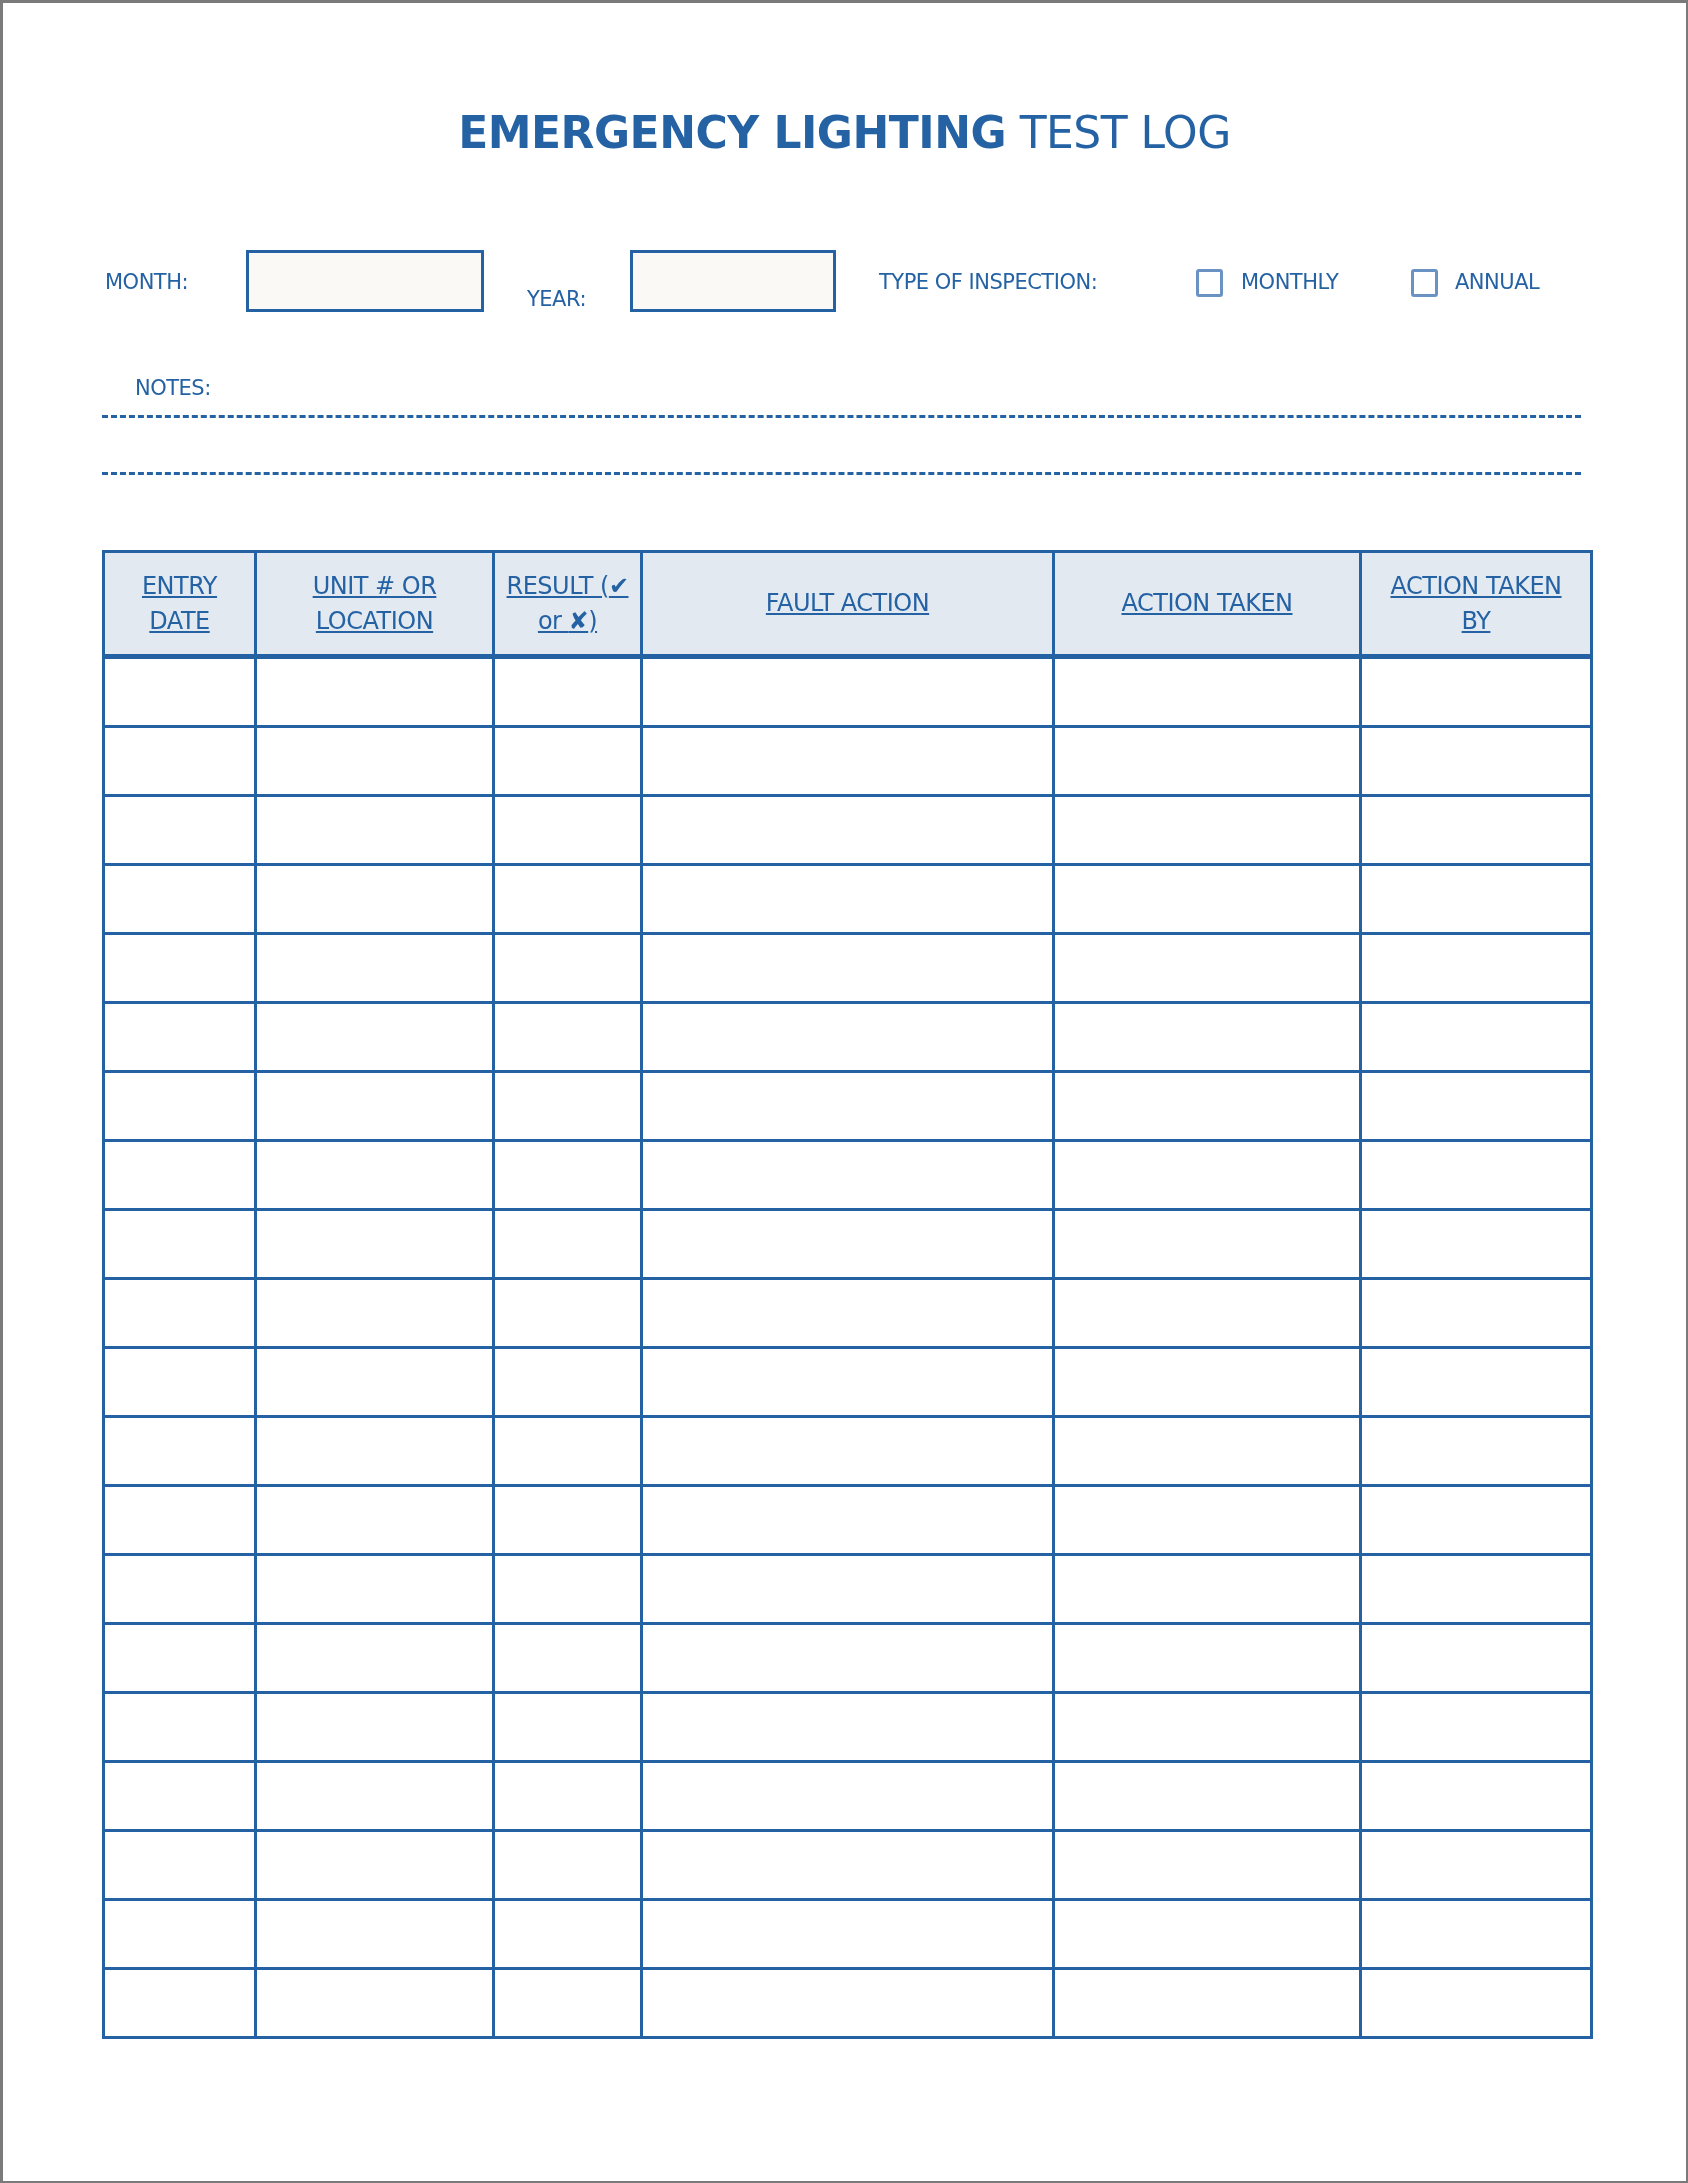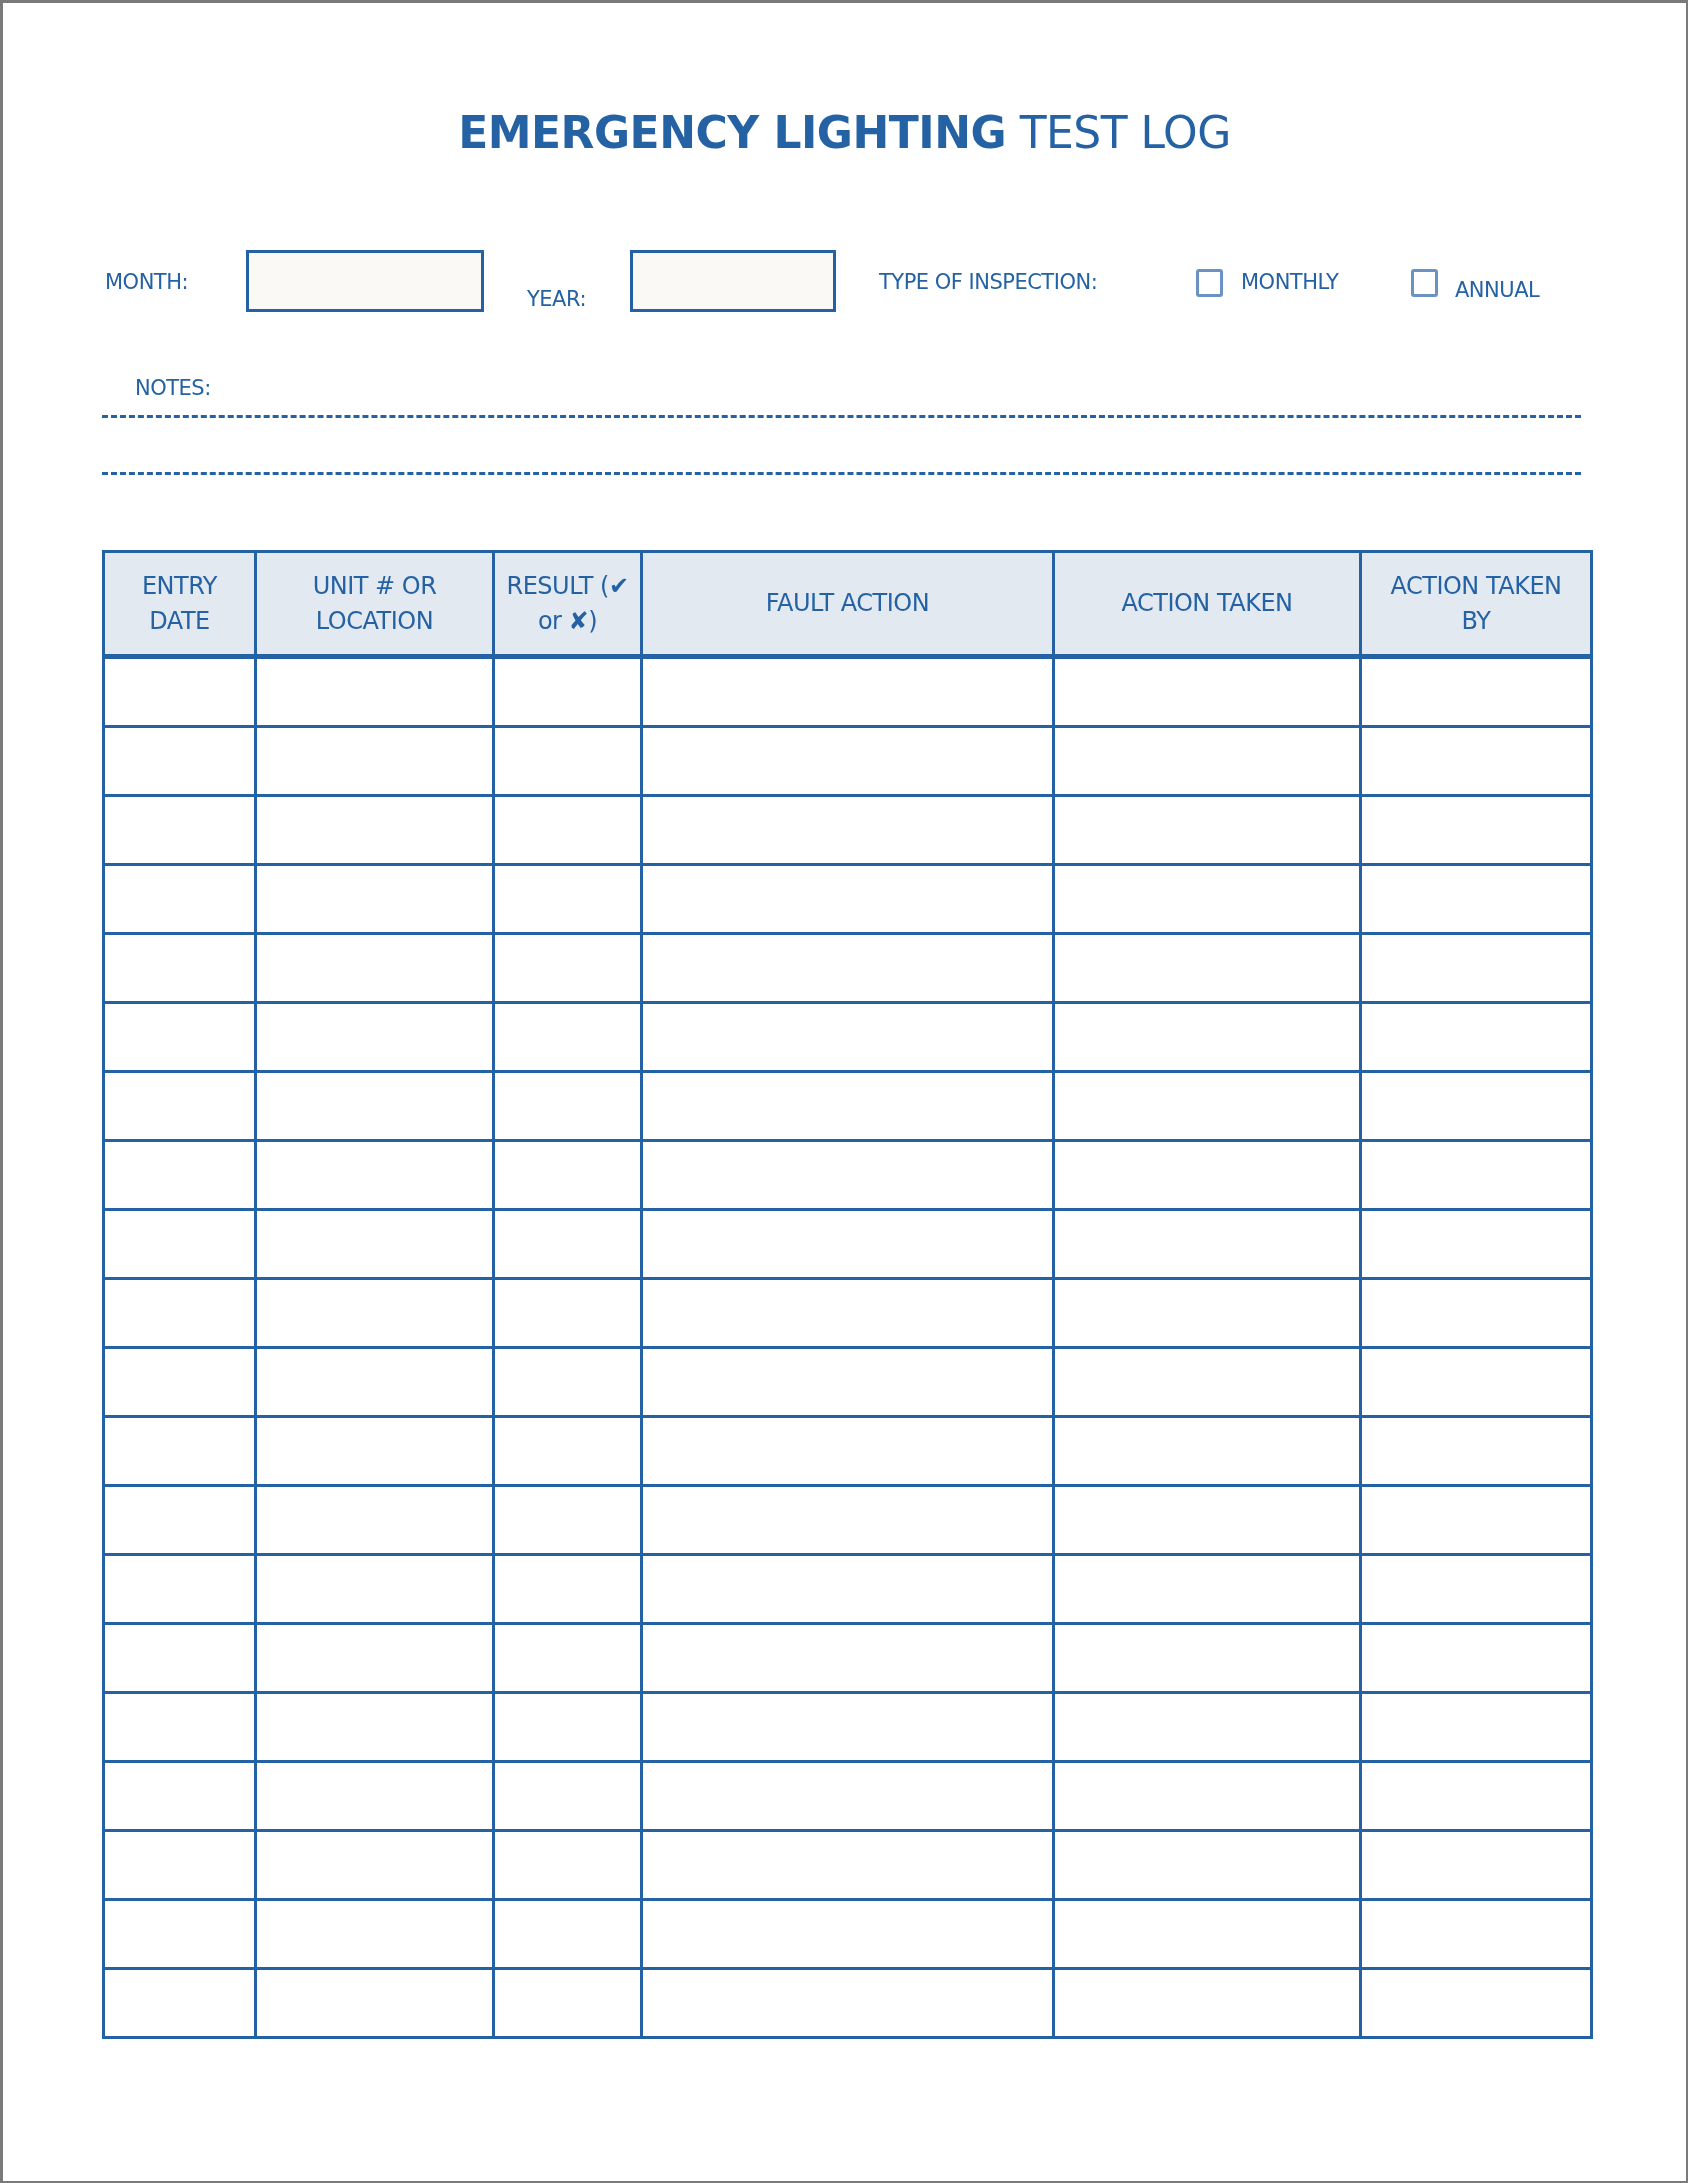--- a/index.html
+++ b/index.html
@@ -51,20 +51,21 @@
       position: absolute;
       left: 102px; width: 1479px; height: 0;
       border-top: 3px dashed #2462A4;
     }
     table.log {
       position: absolute;
       left: 102px; top: 550px;
       width: 1487px;
       border-collapse: collapse;
       table-layout: fixed;
+      text-decoration: underline;
     }
     table.log th, table.log td {
       border: 3px solid #2462A4;
       padding: 0;
     }
     table.log th {
       background: #E2E9F1;
       height: 101px;
       font-weight: normal;
       font-size: 24px;
@@ -95,21 +96,21 @@
 
 <div class="lbl" style="left:527px; top:267px;margin-top:17px;">YEAR:</div>
 <div class="field-box" style="left:630px; top:250px; width:206px; height:62px;">
   <span></span>
 </div>
 
 <div class="lbl" style="left:879px; top:267px;">TYPE OF INSPECTION:</div>
 <div class="checkbox" style="left:1196px; top:269px;"></div>
 <div class="lbl" style="left:1241px; top:267px;">MONTHLY</div>
 <div class="checkbox" style="left:1411px; top:269px;"></div>
-<div class="lbl" style="left:1455px; top:267px;margin-top:8px;">ANNUAL</div>
+<div class="lbl" style="left:1455px; top:267px;">ANNUAL</div>
 
 <div class="lbl" style="left:111px; top:373px;margin-left:24px;">NOTES:</div>
 <div class="dash" style="top:415px;"></div>
 <div class="dash" style="top:472px;"></div>
 
 <table class="log">
   <colgroup>
     <col style="width:152px">
     <col style="width:238px">
     <col style="width:148px">

